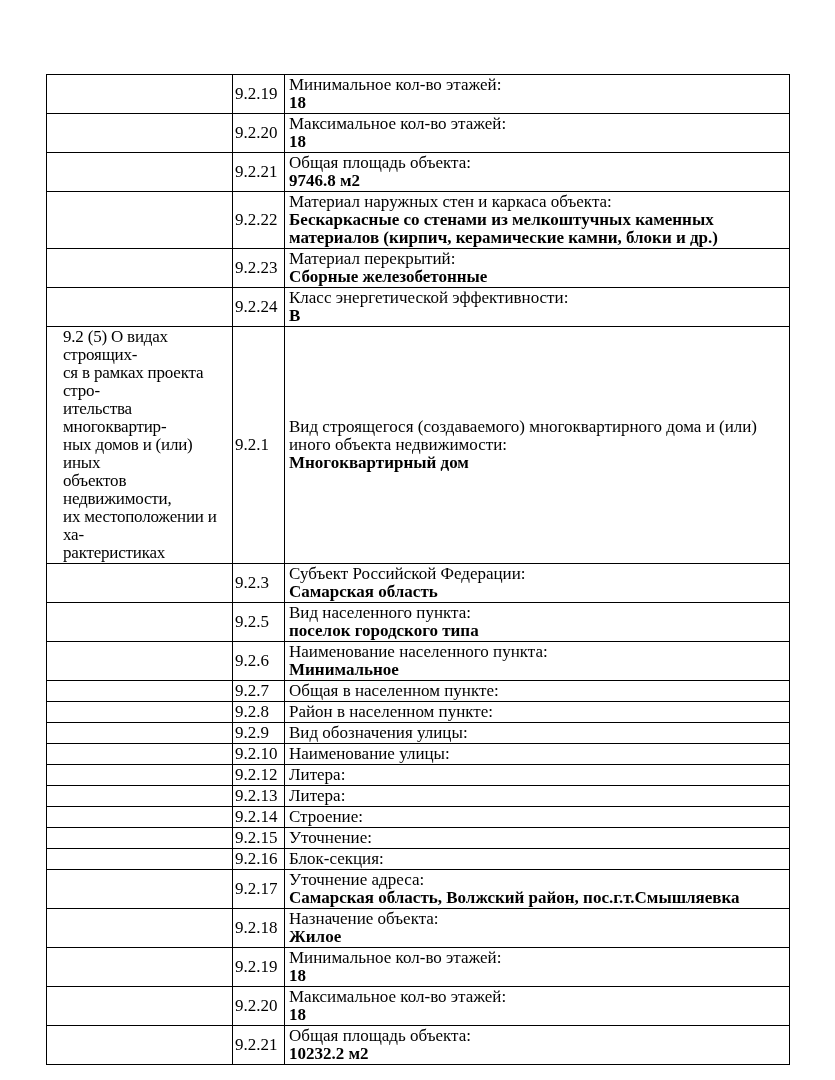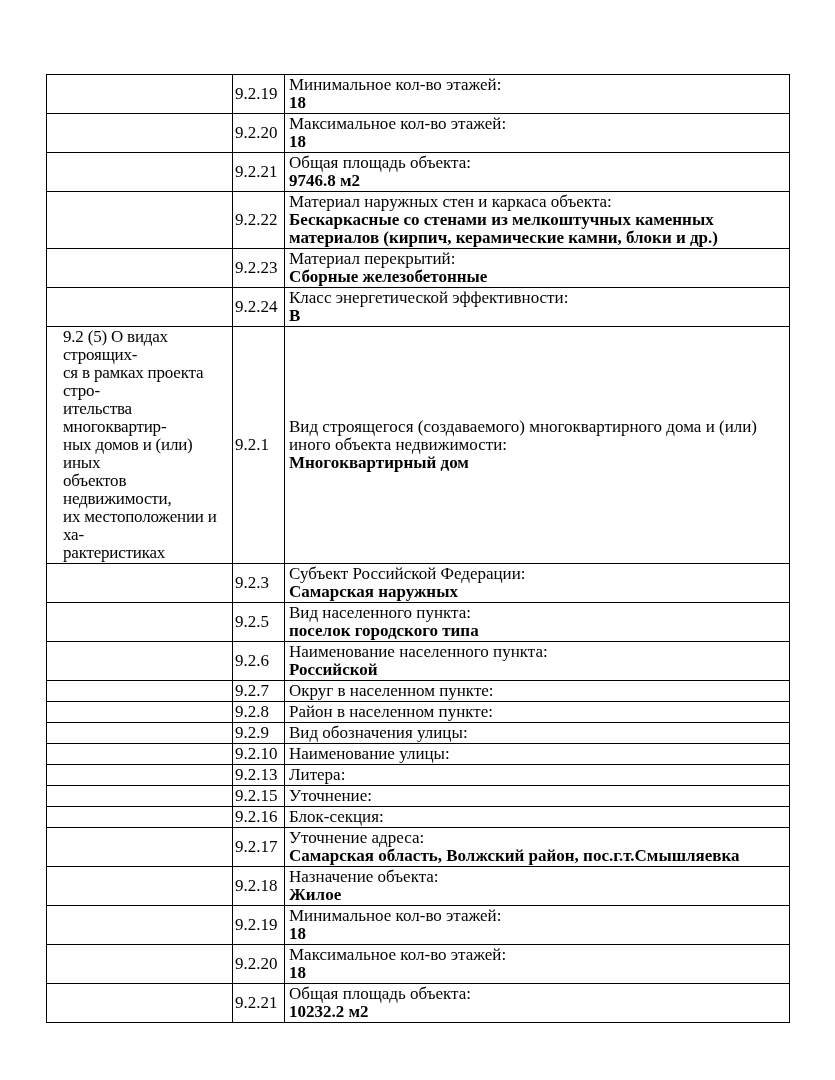--- a/index.html
+++ b/index.html
@@ -127,44 +127,44 @@
     <td class="c-content">
       <div class="field-label">Вид строящегося (создаваемого) многоквартирного дома и (или) иного объекта недвижимости:</div>
       <div class="field-value">Многоквартирный дом</div>
     </td>
   </tr>
         <tr>
     <td class="c-section"></td>
     <td class="c-num">9.2.3</td>
     <td class="c-content">
       <div class="field-label">Субъект Российской Федерации:</div>
-      <div class="field-value">Самарская наружных</div>
+      <div class="field-value">Самарская область</div>
     </td>
   </tr>
         <tr>
     <td class="c-section"></td>
     <td class="c-num">9.2.5</td>
     <td class="c-content">
       <div class="field-label">Вид населенного пункта:</div>
       <div class="field-value">поселок городского типа</div>
     </td>
   </tr>
         <tr>
     <td class="c-section"></td>
     <td class="c-num">9.2.6</td>
     <td class="c-content">
       <div class="field-label">Наименование населенного пункта:</div>
-      <div class="field-value">Российской</div>
+      <div class="field-value">Минимальное</div>
     </td>
   </tr>
         <tr>
     <td class="c-section"></td>
     <td class="c-num">9.2.7</td>
     <td class="c-content">
-      <div class="field-label">Округ в населенном пункте:</div>
+      <div class="field-label">Общая в населенном пункте:</div>
 
     </td>
   </tr>
         <tr>
     <td class="c-section"></td>
     <td class="c-num">9.2.8</td>
     <td class="c-content">
       <div class="field-label">Район в населенном пункте:</div>
 
     </td>
@@ -180,23 +180,39 @@
         <tr>
     <td class="c-section"></td>
     <td class="c-num">9.2.10</td>
     <td class="c-content">
       <div class="field-label">Наименование улицы:</div>
 
     </td>
   </tr>
         <tr>
     <td class="c-section"></td>
+    <td class="c-num">9.2.12</td>
+    <td class="c-content">
+      <div class="field-label">Литера:</div>
+
+    </td>
+  </tr>
+        <tr>
+    <td class="c-section"></td>
     <td class="c-num">9.2.13</td>
     <td class="c-content">
       <div class="field-label">Литера:</div>
+
+    </td>
+  </tr>
+        <tr>
+    <td class="c-section"></td>
+    <td class="c-num">9.2.14</td>
+    <td class="c-content">
+      <div class="field-label">Строение:</div>
 
     </td>
   </tr>
         <tr>
     <td class="c-section"></td>
     <td class="c-num">9.2.15</td>
     <td class="c-content">
       <div class="field-label">Уточнение:</div>
 
     </td>

